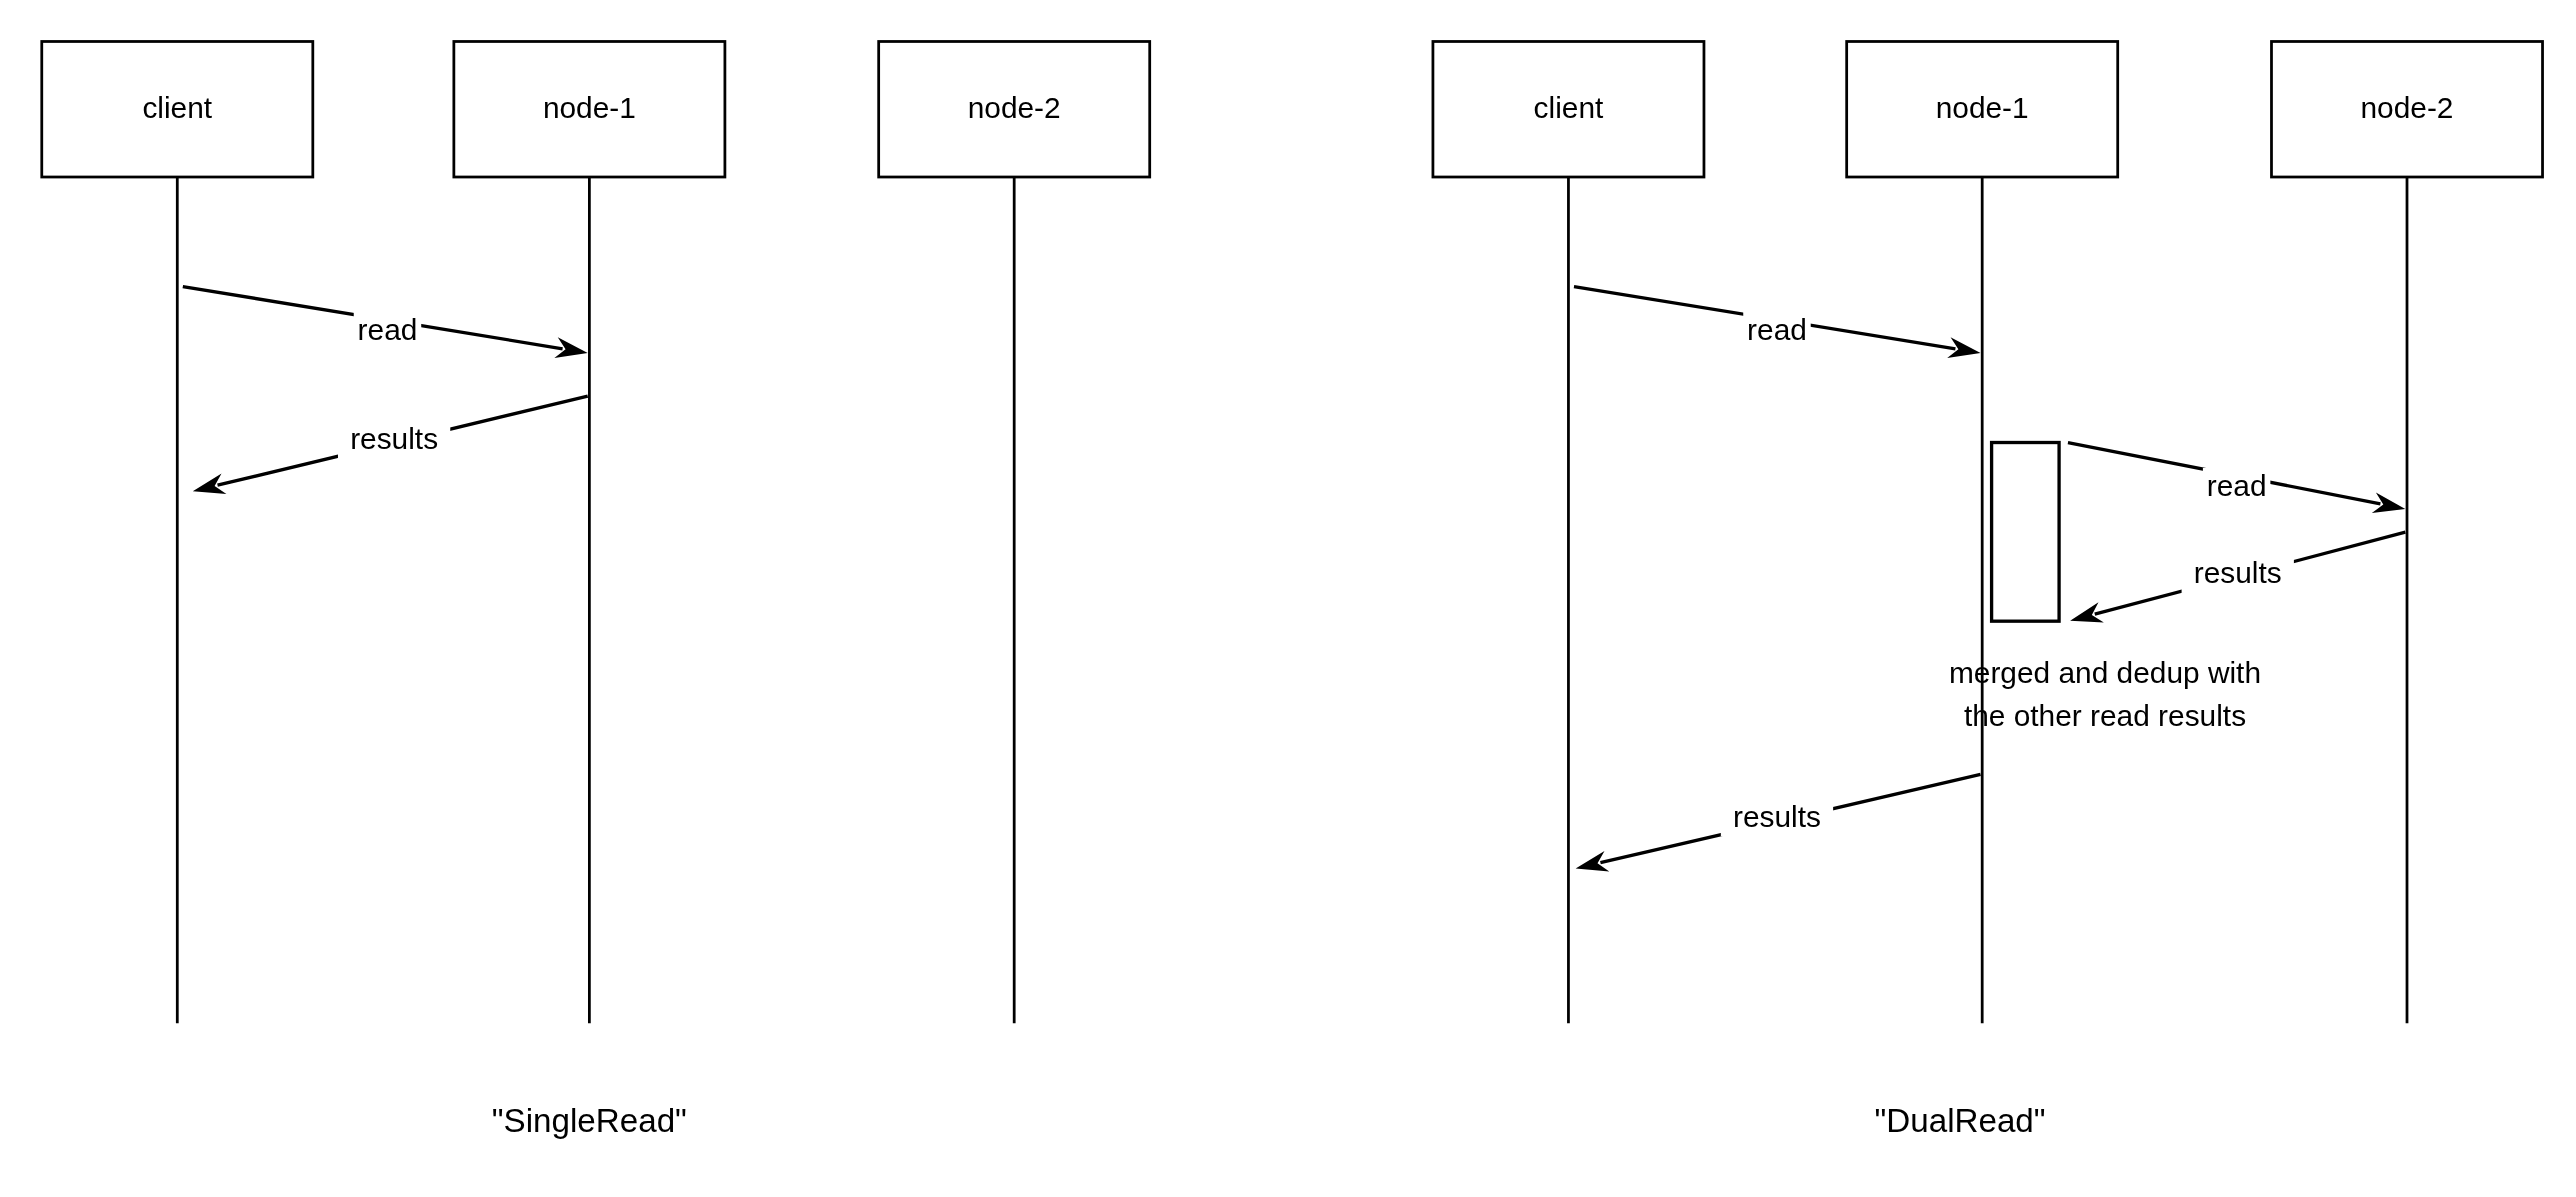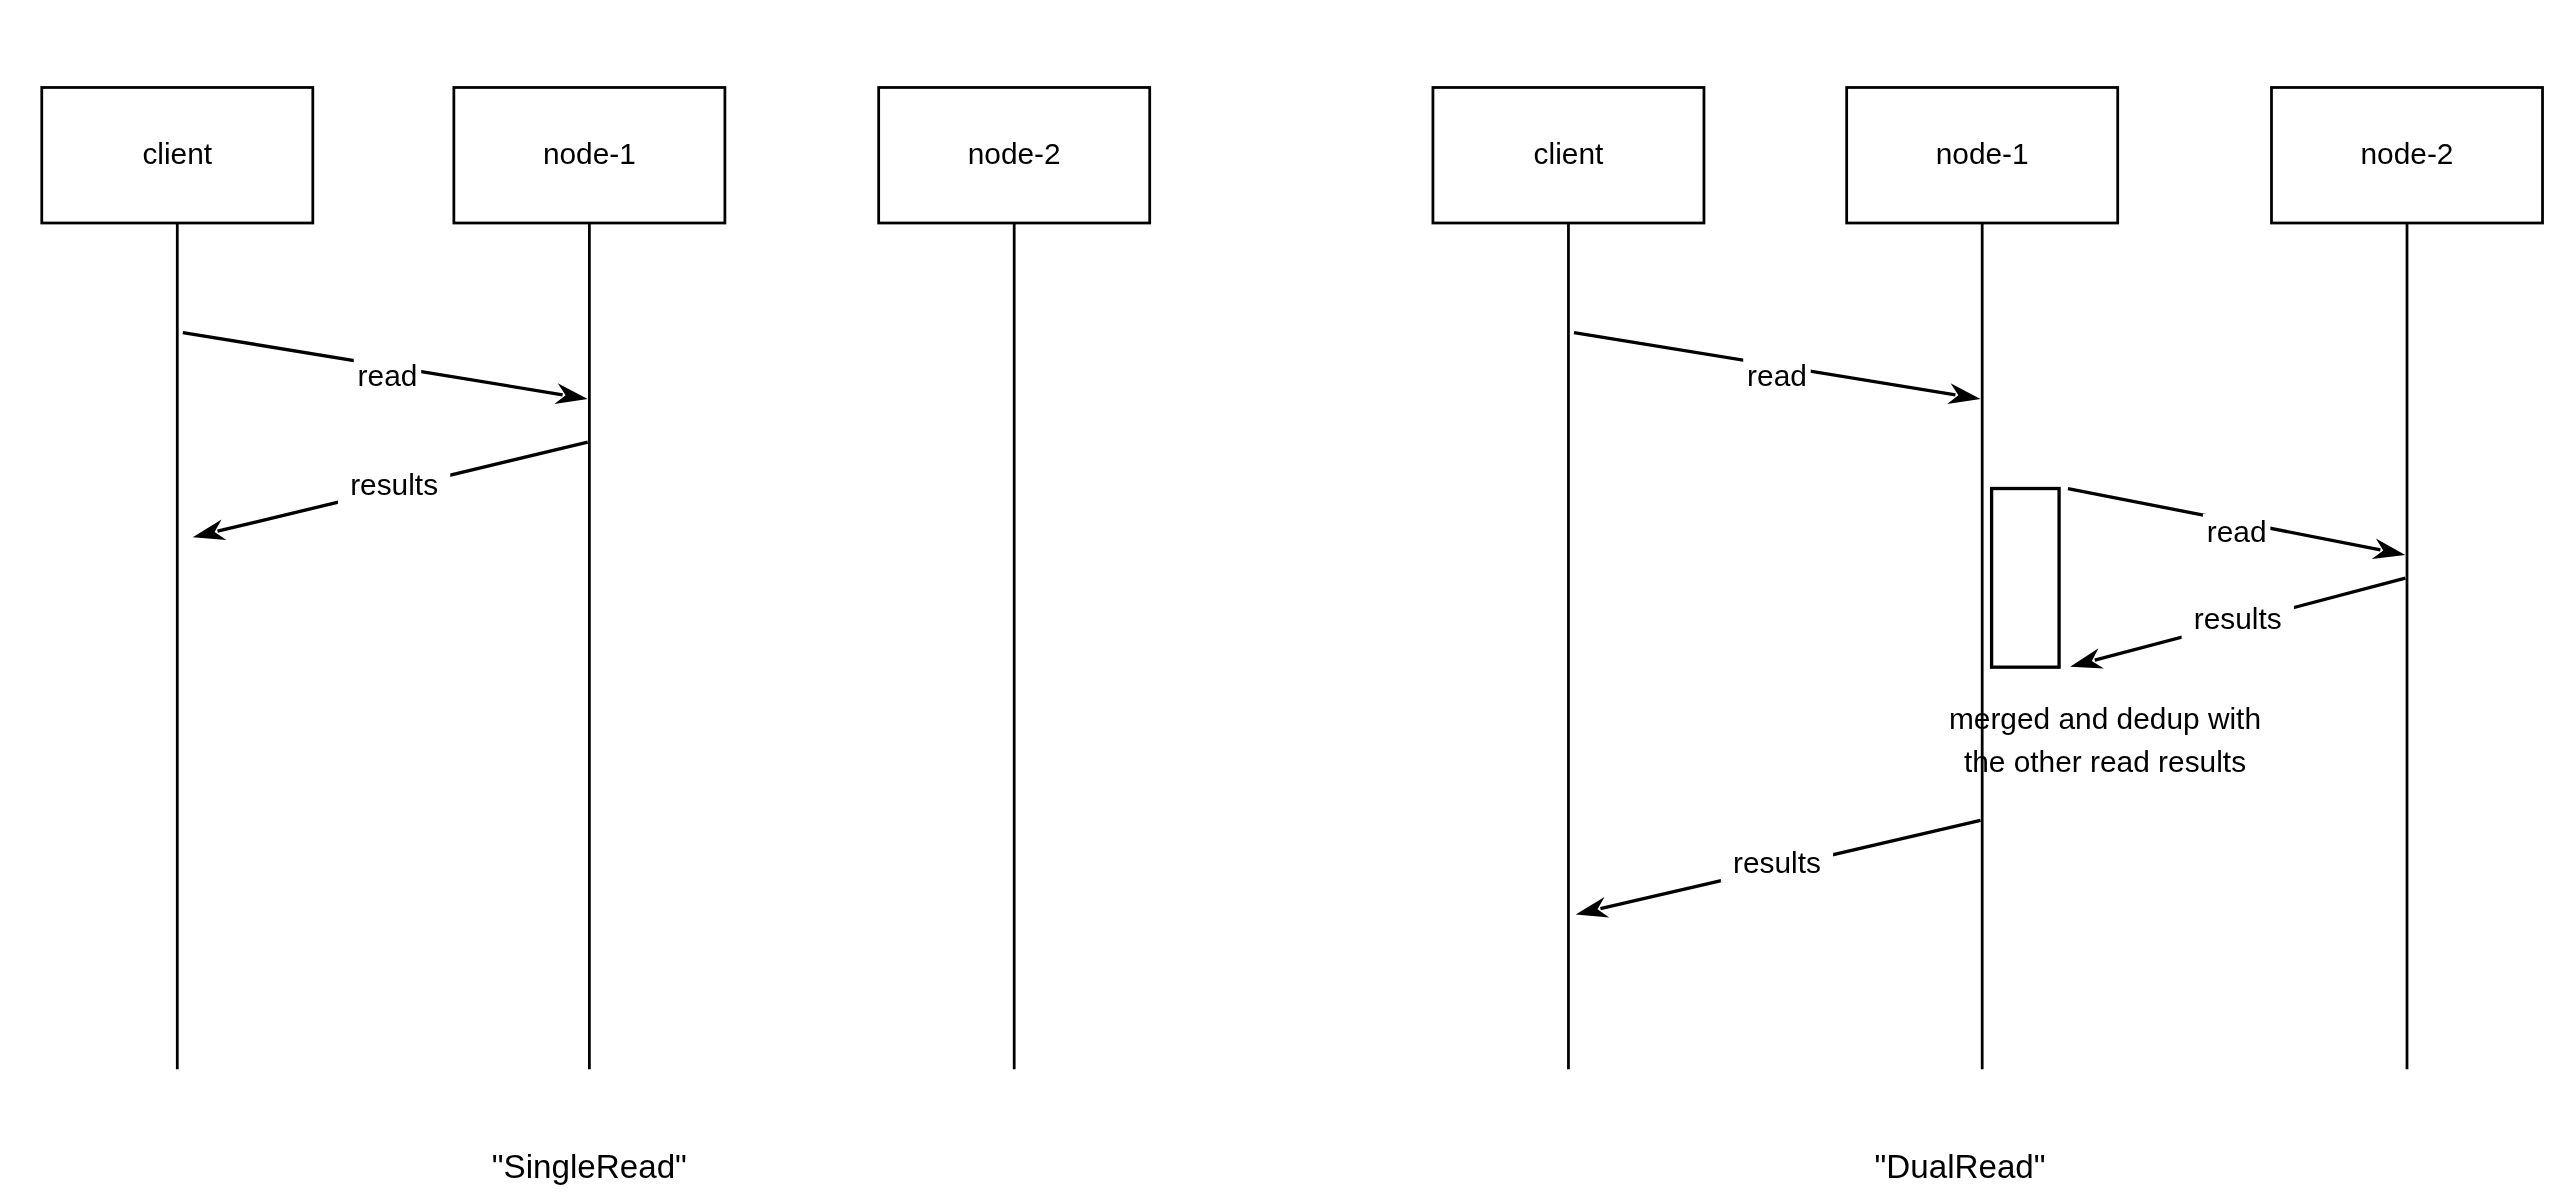--- a/index.html
+++ b/index.html
@@ -11,21 +11,20 @@
     width: 2576px;
     height: 1197px;
     font-family: "Liberation Sans", sans-serif;
     overflow: hidden;
   }
   #stage {
     position: relative;
     width: 2576px;
     height: 890px;
     background: #ffffff;
-    margin-top: 46px;
   }
   svg.diagram-svg {
     position: absolute;
     top: 0;
     left: 0;
     width: 2576px;
     height: 1197px;
   }
   .lifeline-box-rect {
     fill: #ffffff;

